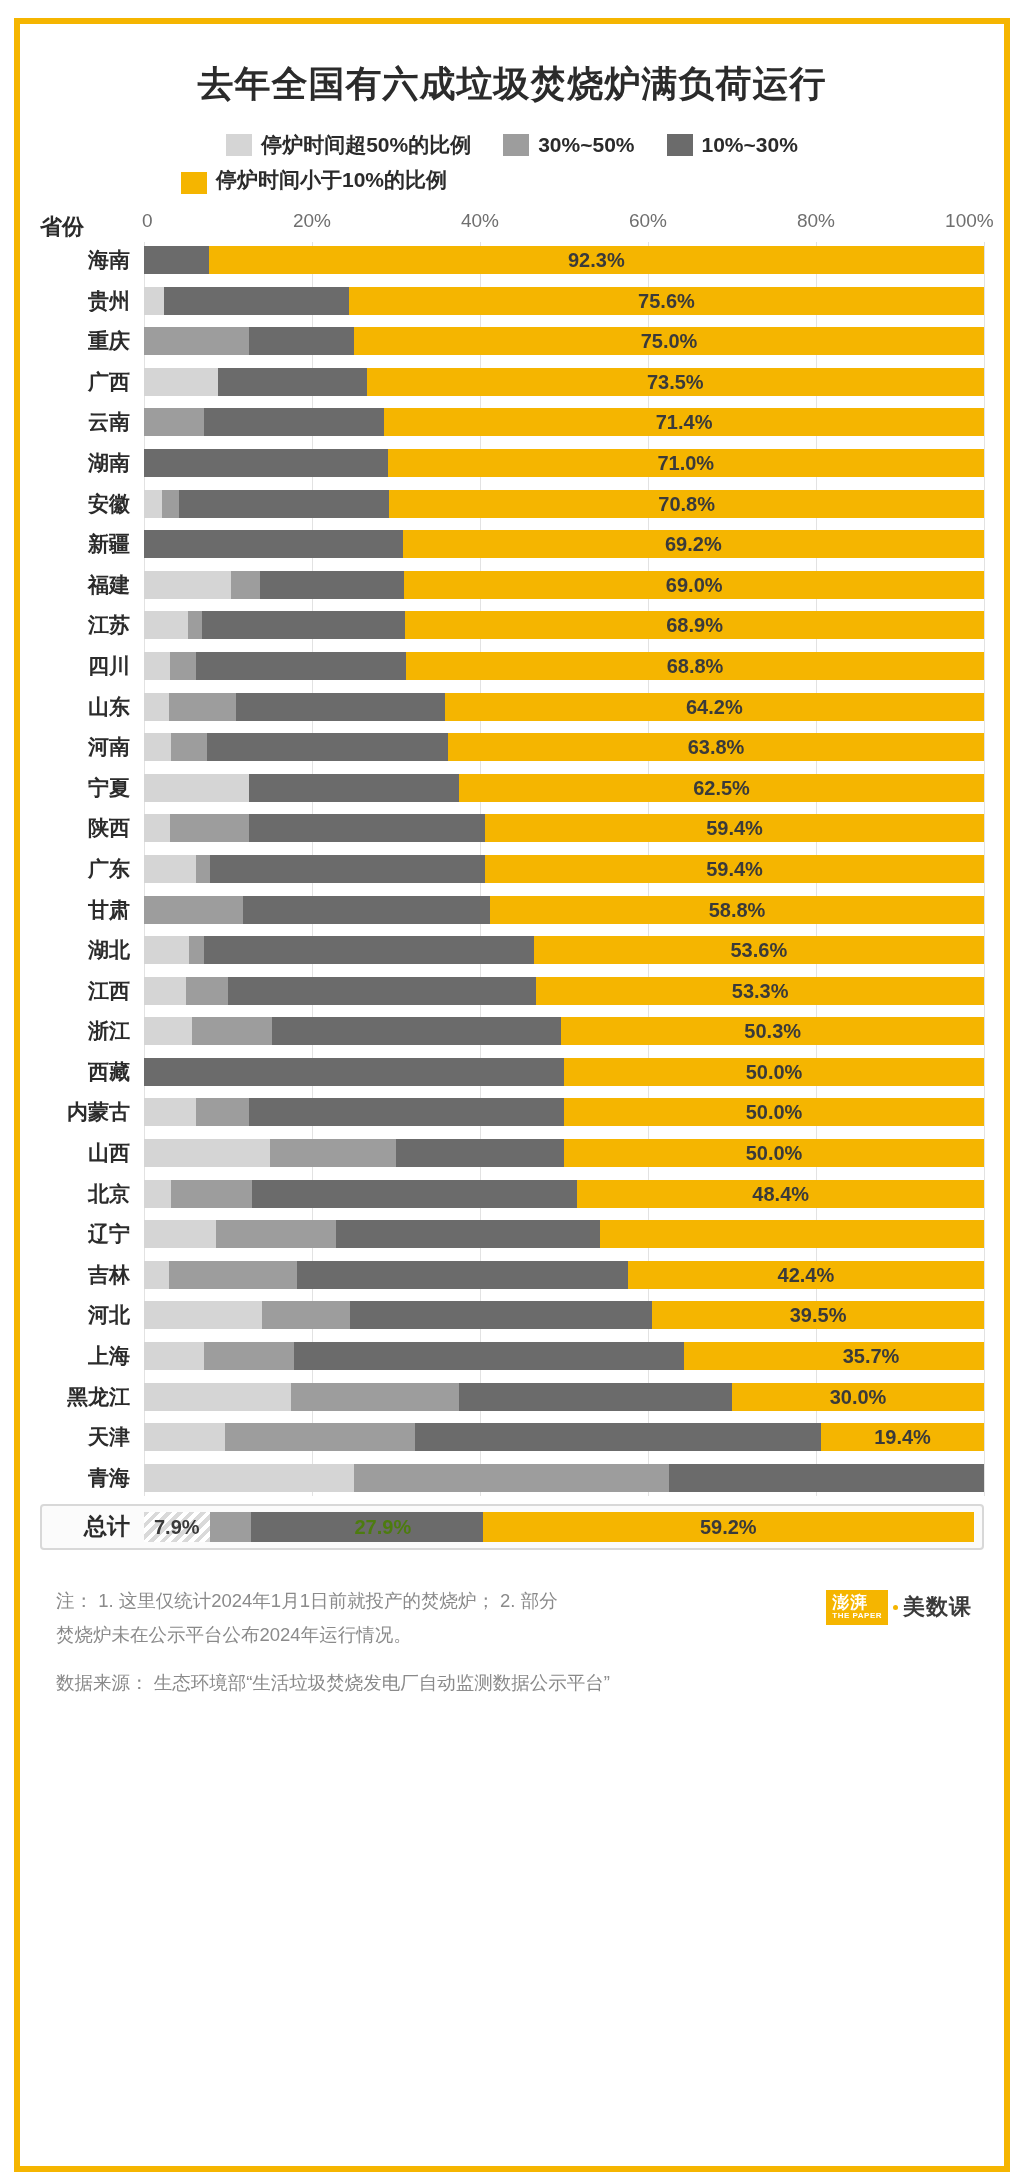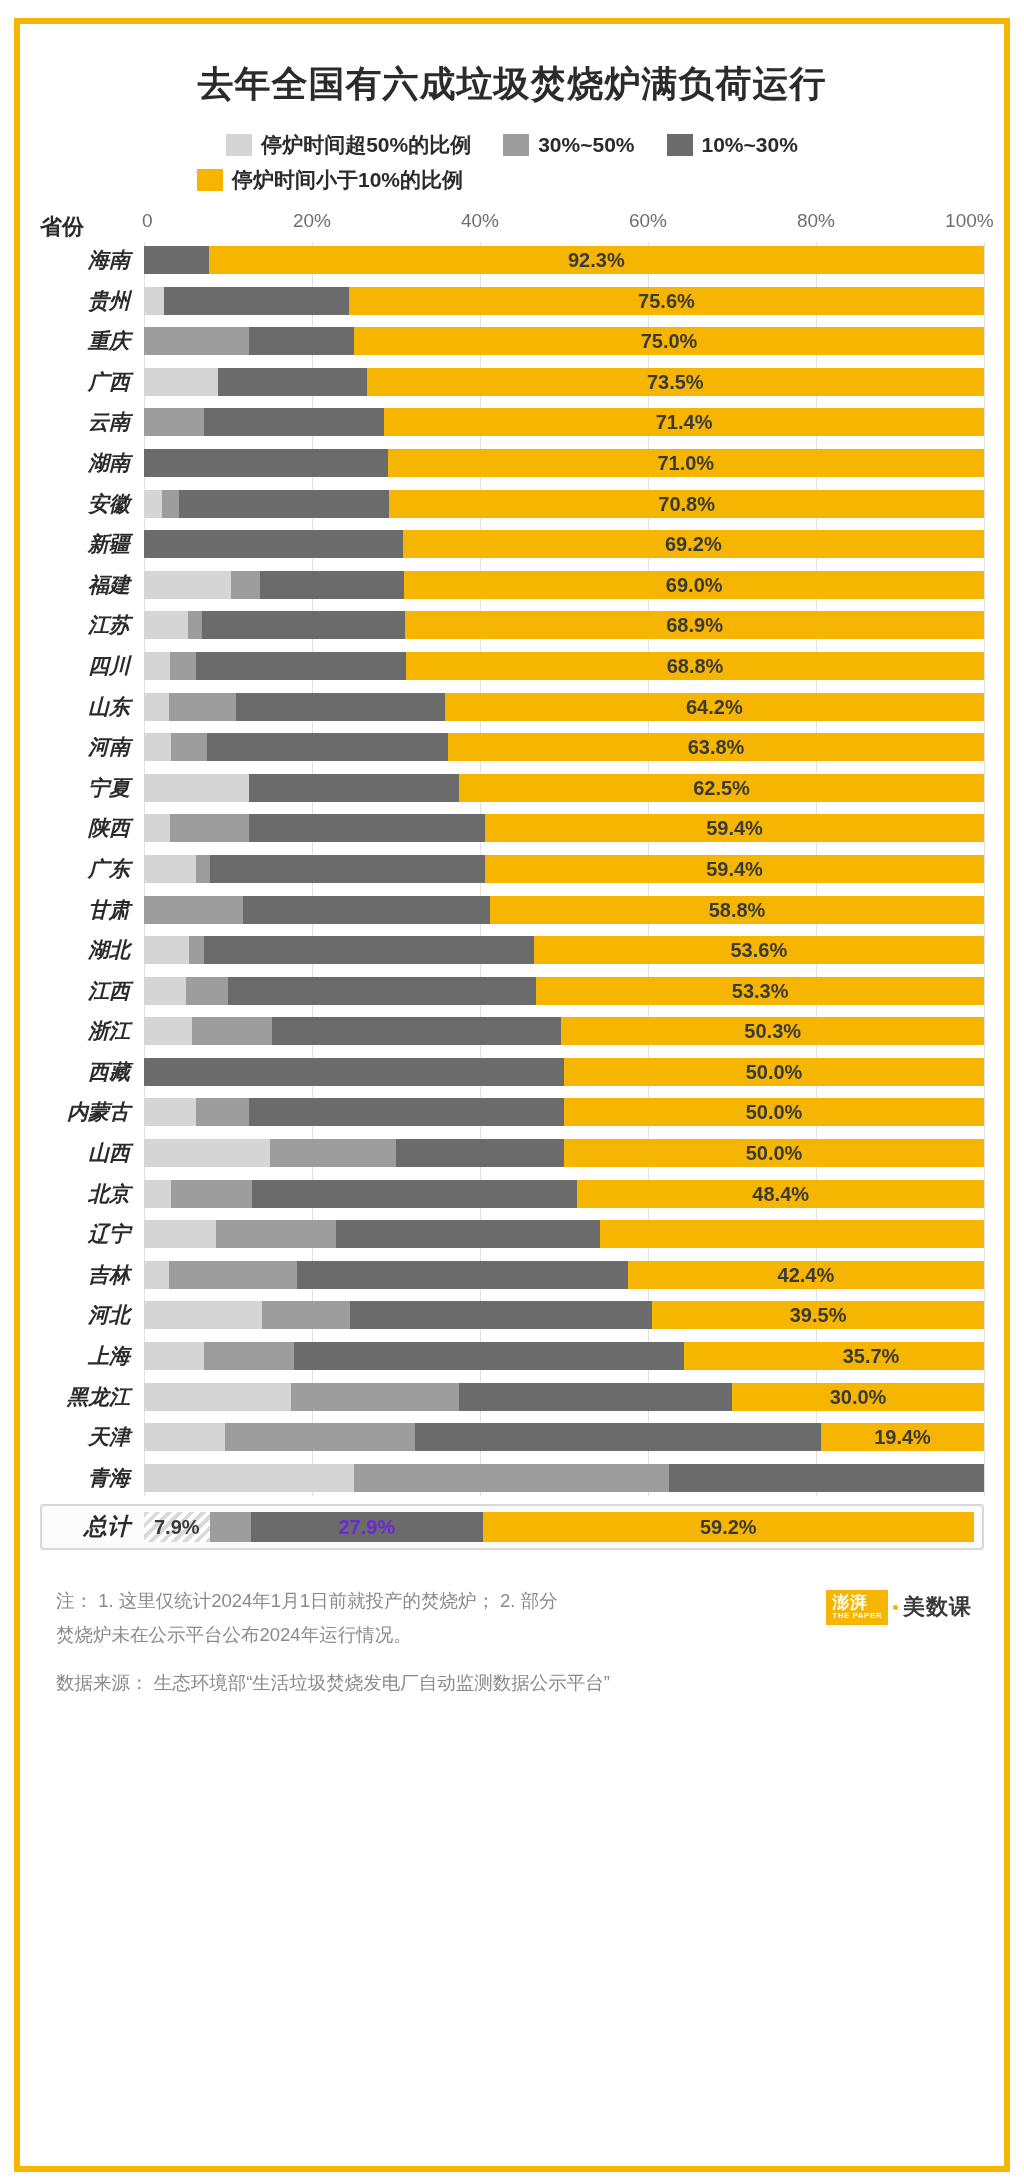--- a/index.html
+++ b/index.html
@@ -133,21 +133,20 @@
   }
   .row-label {
     width: 104px;
     padding-right: 14px;
     box-sizing: border-box;
     text-align: right;
     font-size: 21px;
     font-weight: bold;
     color: #2b2b2b;
     white-space: nowrap;
-    font-style: italic;
   }
   .bar-track {
     position: relative;
     flex: 1;
     height: 28px;
   }
   .seg {
     position: absolute;
     top: 0;
     height: 28px;
@@ -268,21 +267,21 @@
         <div class="legend-item">
           <span class="swatch" style="background:#9d9d9d"></span>
           <span class="legend-label">30%~50%</span>
         </div>
         <div class="legend-item">
           <span class="swatch" style="background:#6b6b6b"></span>
           <span class="legend-label">10%~30%</span>
         </div>
       </div>
       <div class="legend-row" style="justify-content:flex-start;padding-left:84px;">
-        <div class="legend-item" style="margin-left:16px;">
+        <div class="legend-item" style="margin-left:0;align-items:flex-end;">
           <span class="swatch" style="background:#f5b500"></span>
           <span class="legend-label">停炉时间小于10%的比例</span>
         </div>
       </div>
     </div>
 
     <div class="chart-area">
       <div class="axis-head">
         <div class="axis-title">省份</div>
         <div class="axis-ticks" id="axis-ticks">
@@ -599,21 +598,21 @@
           </div>
         </div>
 
       <div class="total-row">
         <div class="row-label">总计</div>
         <div class="total-track" id="total-track">
             <div class="seg hatch" style="left: 0%; width: 7.9%;"></div>
             <div class="seg-val" style="left: 0%; width: 7.9%;">7.9%</div>
             <div class="seg" style="left: 7.9%; width: 5%; background: rgb(157, 157, 157);"></div>
             <div class="seg" style="left: 12.9%; width: 27.9%; background: rgb(107, 107, 107);"></div>
-            <div class="seg-val" style="left: 12.9%; width: 27.9%; color: #6d28d9;">27.9%</div>
+            <div class="seg-val" style="left: 12.9%; width: 27.9%; color: #4d7c0f; padding-left: 16px;">27.9%</div>
             <div class="seg" style="left: 40.8%; width: 59.2%; background: rgb(245, 181, 0);"></div>
             <div class="seg-val" style="left: 40.8%; width: 59.2%;">59.2%</div>
           </div>
       </div>
     </div>
 
     <div class="notes">
       <div class="note-line">注： 1. 这里仅统计2024年1月1日前就投产的焚烧炉； 2. 部分</div>
       <div class="note-line">焚烧炉未在公示平台公布2024年运行情况。</div>
       <div class="source-line">数据来源： 生态环境部“生活垃圾焚烧发电厂自动监测数据公示平台”</div>

